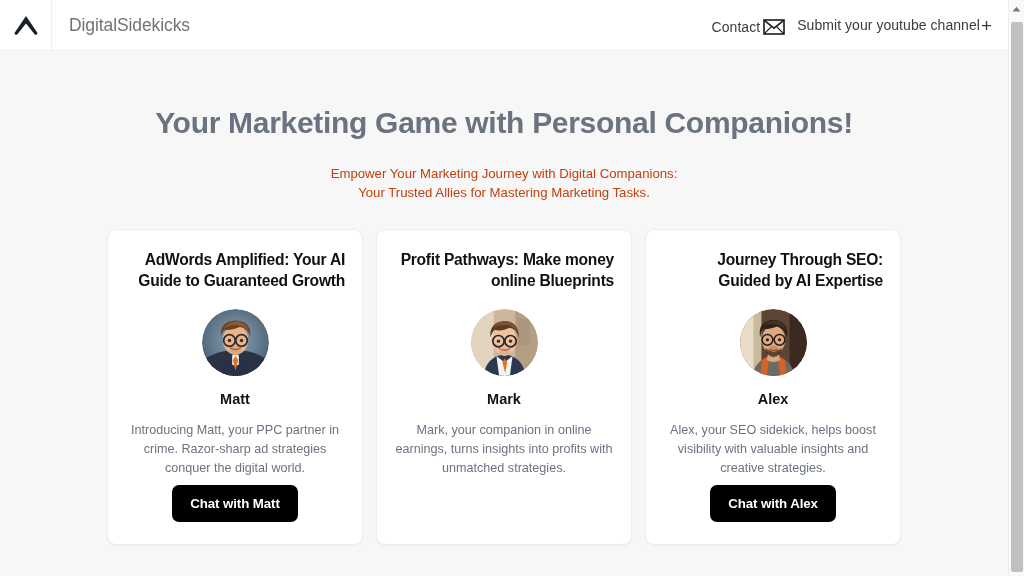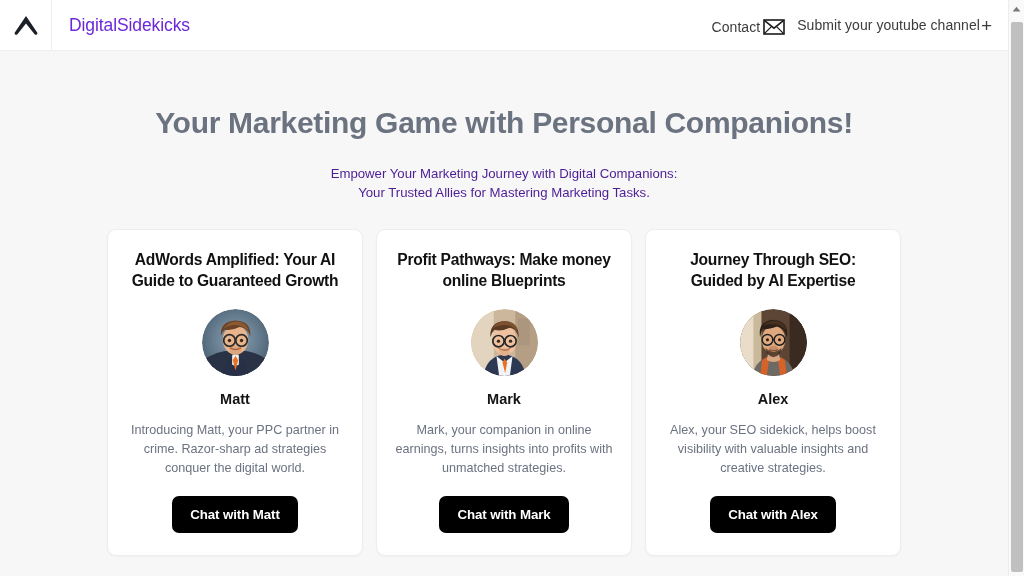--- a/index.html
+++ b/index.html
@@ -54,21 +54,21 @@
     align-items: center;
     justify-content: center;
     border-right: 1px solid #eceff1;
   }
 
   .logo-box svg { display: block; }
 
   .brand-name {
     font-size: 17.5px;
     font-weight: 500;
-    color: #6d28d9;
+    color: #737373;
     letter-spacing: -0.1px;
     padding-left: 17px;
   }
 
   .nav-spacer { flex: 1; }
 
   .nav {
     display: flex;
     align-items: flex-end;
     gap: 12px;
@@ -118,21 +118,21 @@
     font-weight: bold;
     color: #6b7280;
     line-height: 1.2;
     margin-top: 3px;
     letter-spacing: -0.3px;
   }
 
   .hero-sub {
     margin-top: 23px;
     font-size: 13.2px;
-    color: #4c1d95;
+    color: #c2410c;
     line-height: 1.47;
   }
 
   
   .cards {
     display: flex;
     justify-content: center;
     gap: 13px;
     margin-top: 26px;
   }
@@ -147,21 +147,21 @@
     display: flex;
     flex-direction: column;
     align-items: center;
     box-shadow: 0 1px 2px rgba(0,0,0,0.035);
   }
 
   .card-title {
     font-size: 15.6px;
     font-weight: bold;
     color: #111111;
-    text-align: center;
+    text-align: right;
     line-height: 1.33;
     letter-spacing: -0.25px;
     min-height: 42px;
   }
 
   .avatar {
     width: 67px;
     height: 67px;
     border-radius: 50%;
     margin-top: 17px;
@@ -180,21 +180,21 @@
 
   .card-desc {
     margin-top: 14px;
     font-size: 12.6px;
     color: #6b7280;
     text-align: center;
     line-height: 1.51;
   }
 
   .chat-btn {
-    margin-top: 18px;
+    margin-top: 7px;
     background: #000000;
     color: #ffffff;
     border: none;
     border-radius: 7px;
     font-family: "Liberation Sans", sans-serif;
     font-size: 13.3px;
     font-weight: bold;
     padding: 11px 18px;
     cursor: pointer;
     letter-spacing: -0.1px;
@@ -351,21 +351,20 @@
               <circle cx="59" cy="48" r="8.4" fill="none" stroke="#272727" stroke-width="2.5"></circle>
               <line x1="49.6" y1="47.5" x2="50.4" y2="47.5" stroke="#272727" stroke-width="2.5"></line>
               <circle cx="41" cy="48" r="2.5" fill="#3a2a1c"></circle>
               <circle cx="59" cy="48" r="2.5" fill="#3a2a1c"></circle>
               <path d="M42 59 Q50 64 58 59" fill="none" stroke="#b36f48" stroke-width="2" stroke-linecap="round"></path>
             </g>
           </svg>
         </div>
         <div class="card-name">Mark</div>
         <div class="card-desc">Mark, your companion in online earnings, turns insights into profits with unmatched strategies.</div>
-        <button class="chat-btn">Chat with Mark</button>
       </div>
 
       <div class="card">
         <div class="card-title">Journey Through SEO: Guided by AI Expertise</div>
         <div class="avatar">
           <svg viewBox="0 0 100 100" aria-hidden="true">
             <defs>
               <clipPath id="cA">
                   <circle cx="50" cy="50" r="50"></circle>
                 </clipPath>

